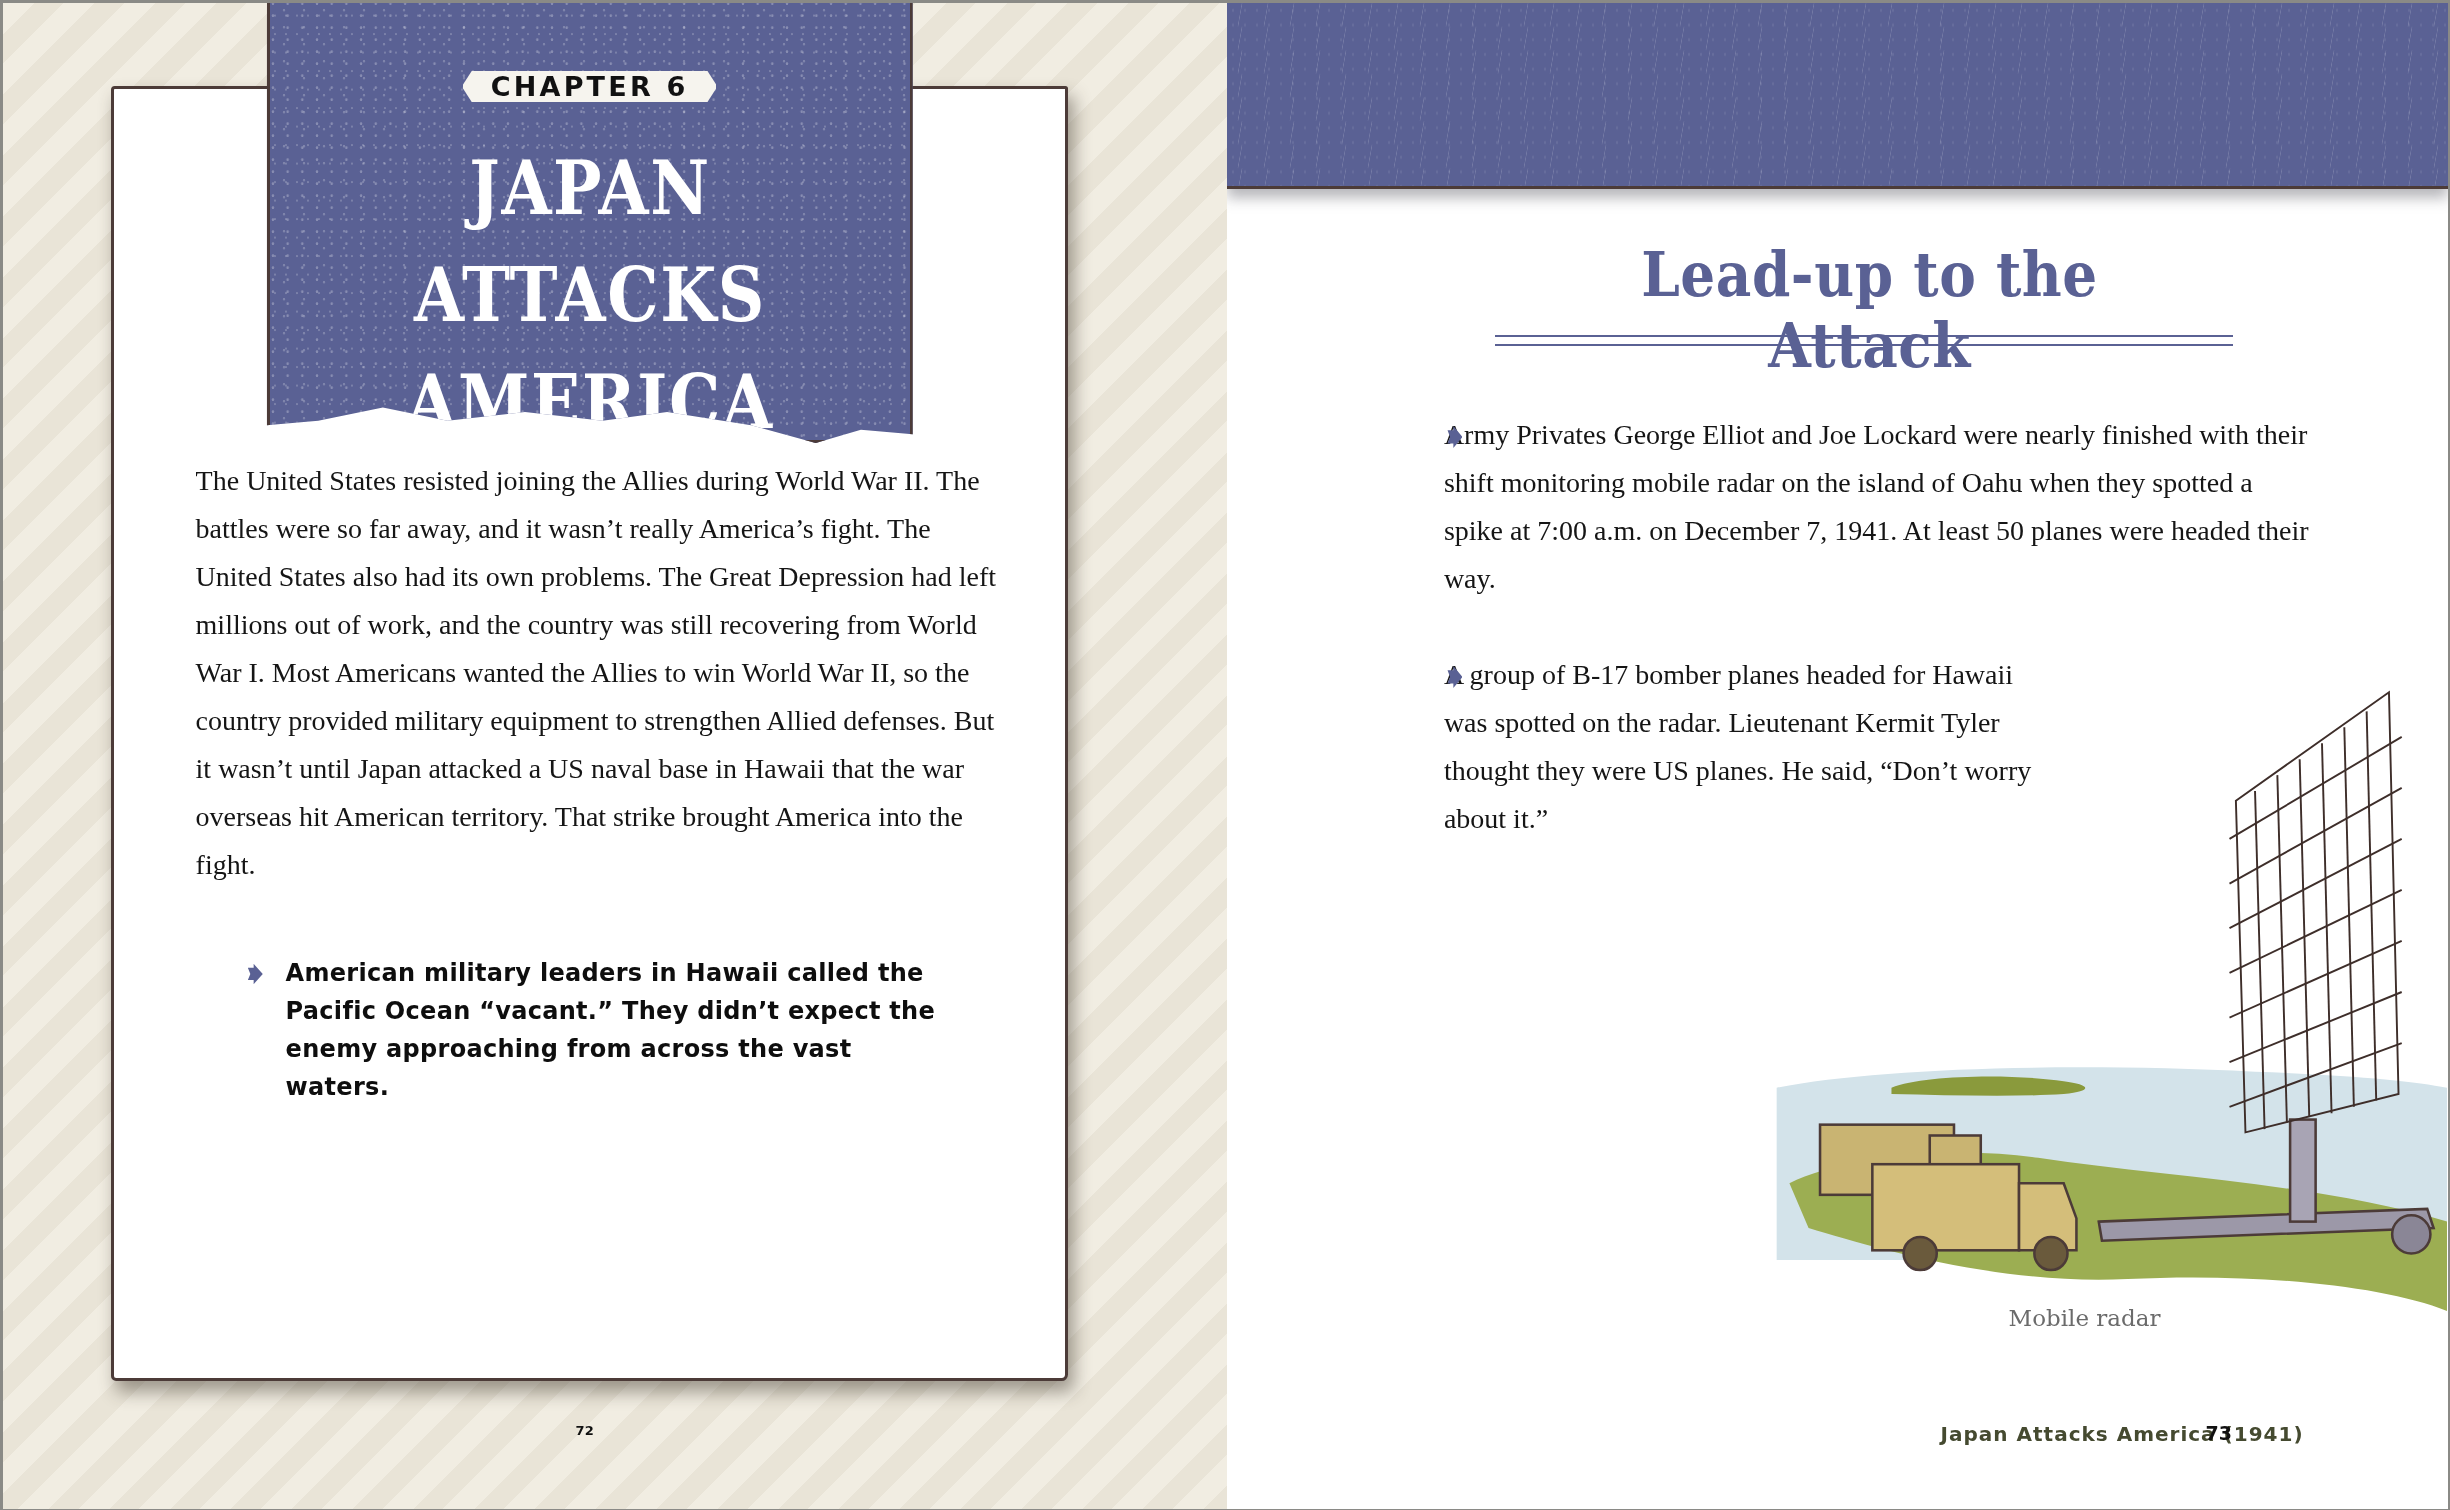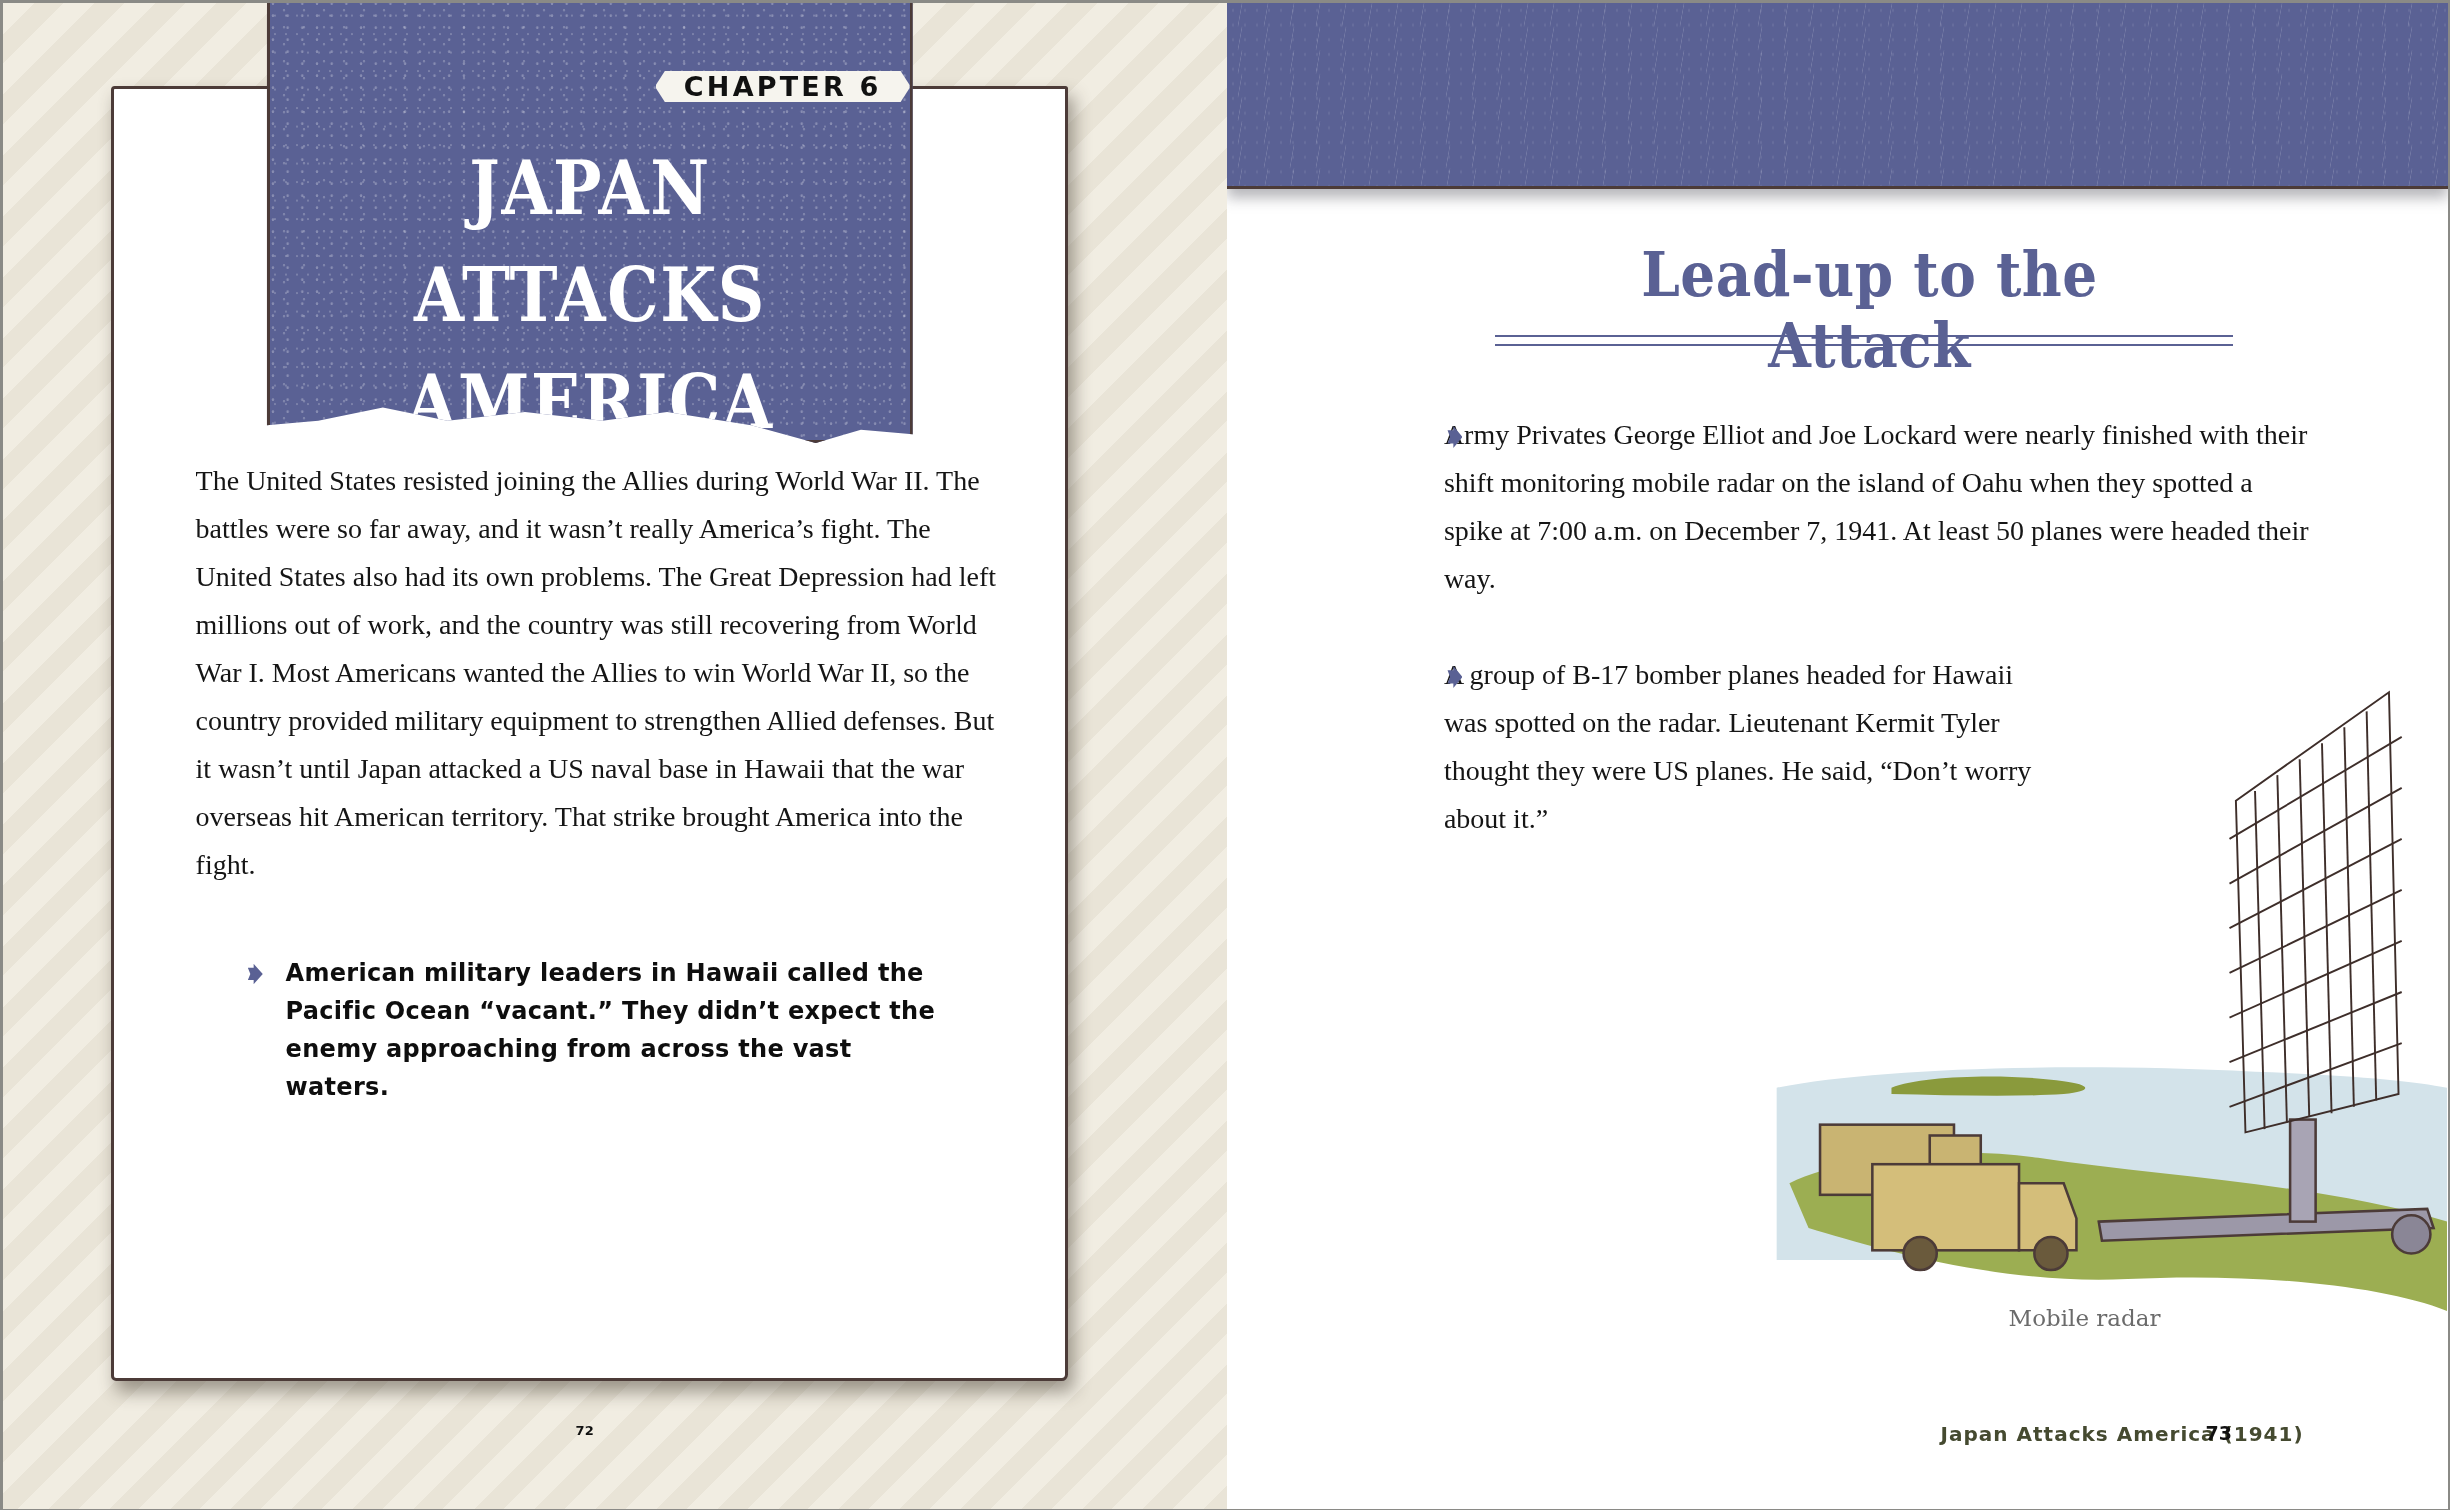--- a/index.html
+++ b/index.html
@@ -27,21 +27,21 @@
     position: absolute; left: 264px; top: -2.6px; width: 646px; height: 443px;
     background-color: #5a6194;
     background-image:
       radial-gradient(circle at 20% 30%, rgba(255,255,255,0.28) 1px, transparent 1.6px),
       radial-gradient(circle at 70% 60%, rgba(255,255,255,0.22) 1px, transparent 1.6px),
       radial-gradient(circle at 45% 85%, rgba(255,255,255,0.2) 0.8px, transparent 1.4px);
     background-size: 14.7px 12px, 20px 17px, 11px 18.5px;
     border-left: 3.2px solid #4c3b38; border-right: 3.2px solid #4c3b38; border-bottom: 3.8px solid #4c3b38;
     box-shadow: 3.8px 11.5px 15.3px rgba(40,40,50,0.45);
     clip-path: polygon(0 0, 100% 0, 100% 98%, 92% 97%, 85% 100%, 75% 96%, 62% 93%, 52% 95%, 40% 93%, 28% 95%, 18% 92%, 8% 95%, 0 96%);
-    display: flex; flex-direction: column; align-items: flex-end;
+    display: flex; flex-direction: column; align-items: center;
   }
   .chapter-badge {
     margin-top: 71px; height: 52px; padding: 0 28px;
     background: #f6f4ee;
     clip-path: polygon(9px 0, calc(100% - 9px) 0, 100% 14px, 100% calc(100% - 14px), calc(100% - 9px) 100%, 9px 100%, 0 calc(100% - 14px), 0 14px);
     display: flex; align-items: center;
     font-family: "DejaVu Sans", sans-serif; font-weight: bold; font-size: 27px;
     letter-spacing: 3.2px; color: #111;
   }
   .chapter-title {

